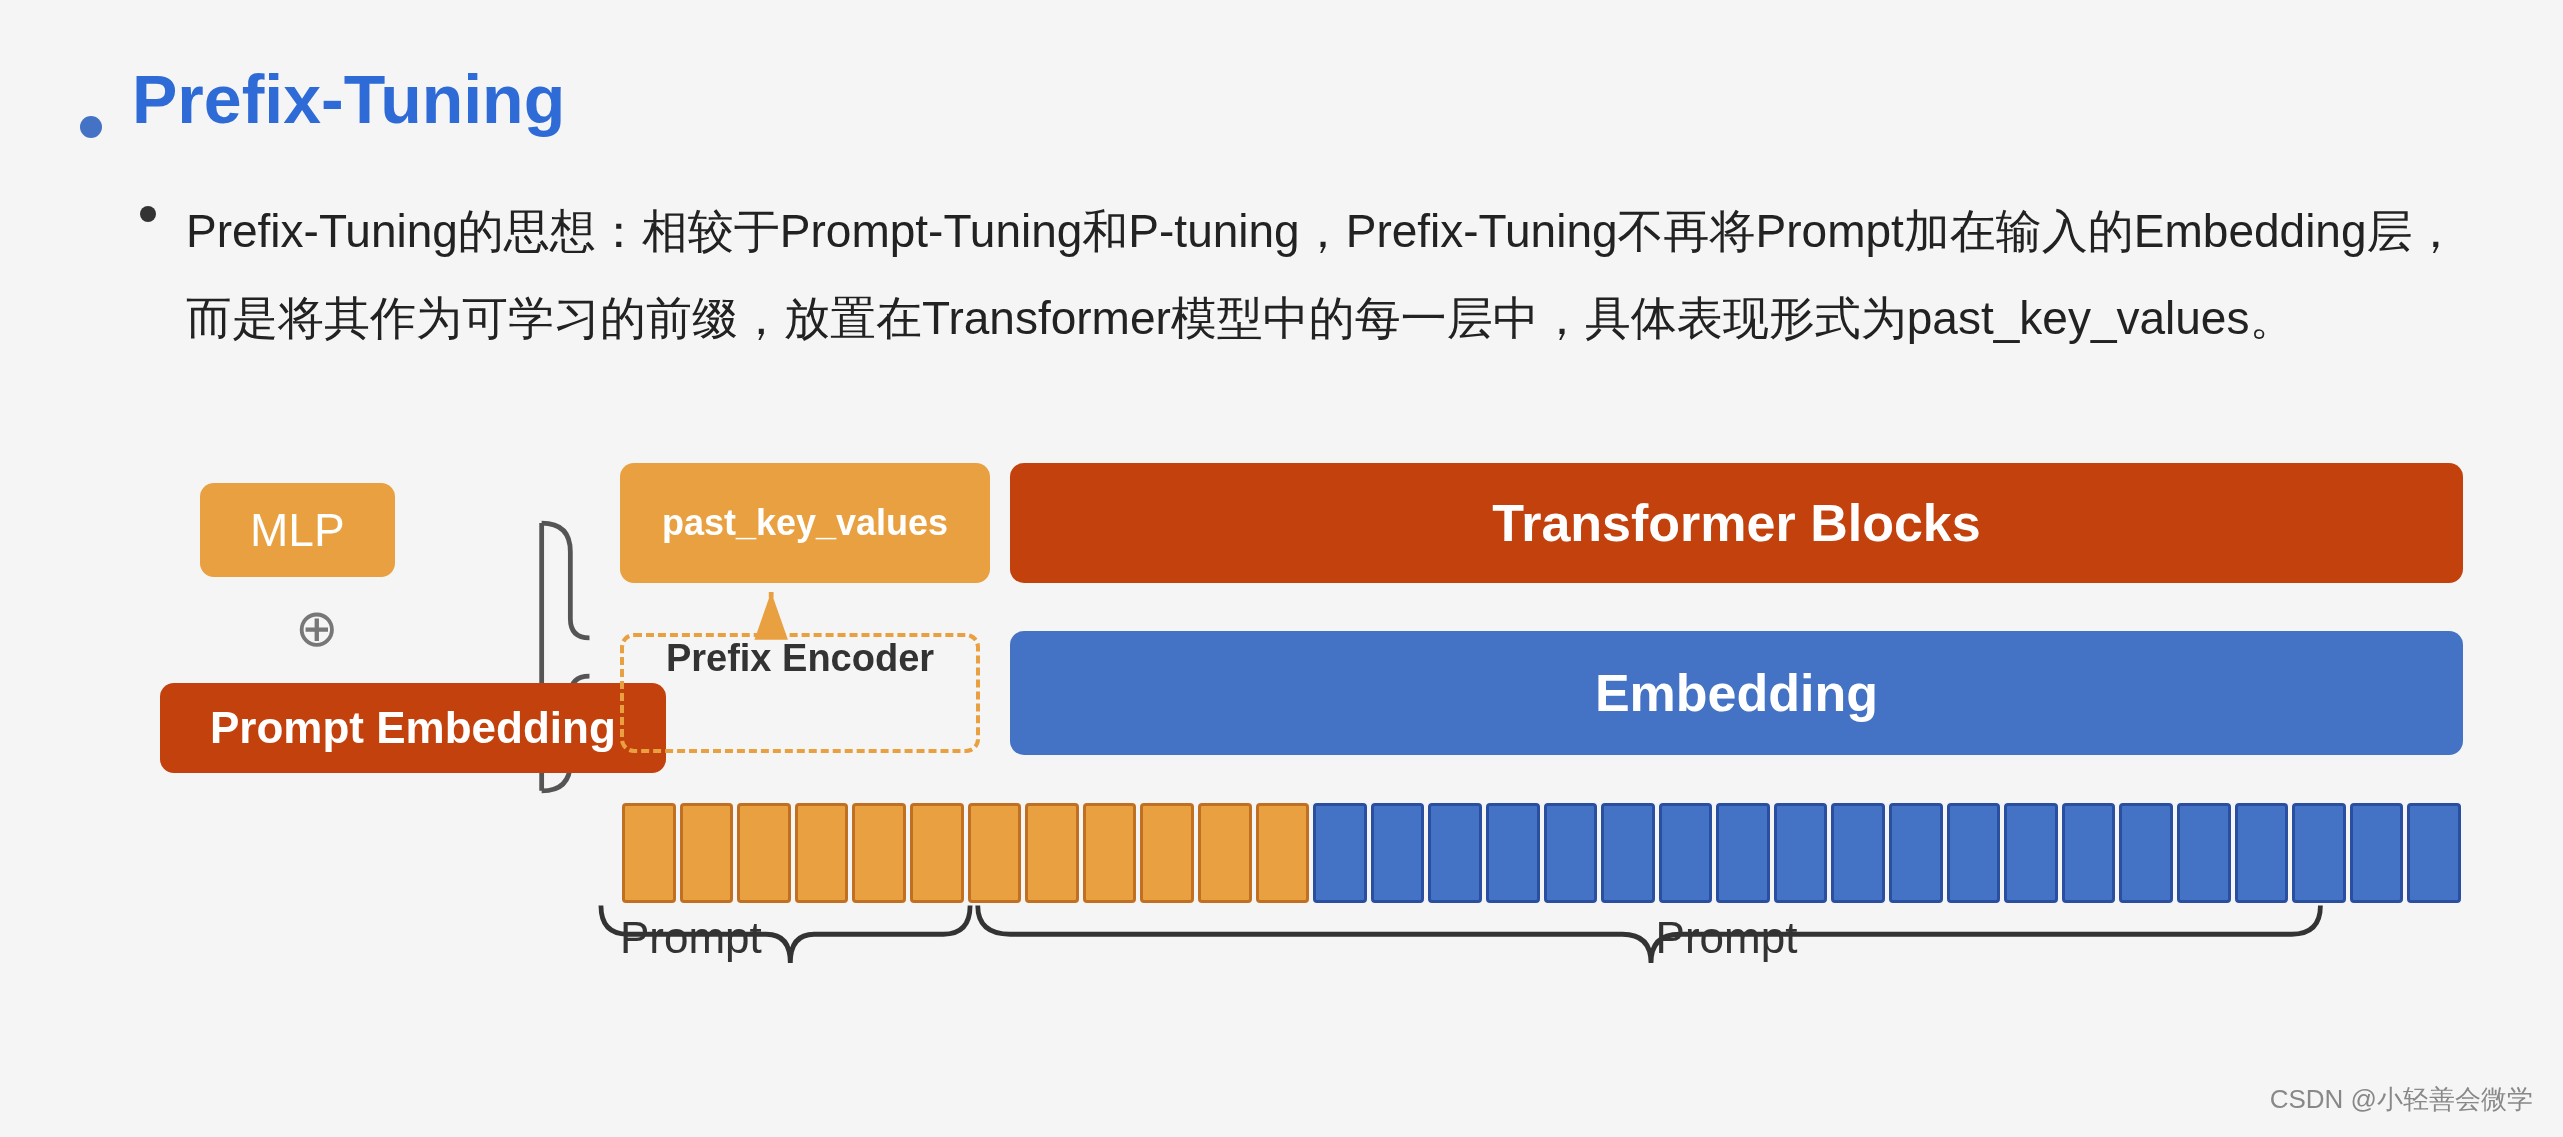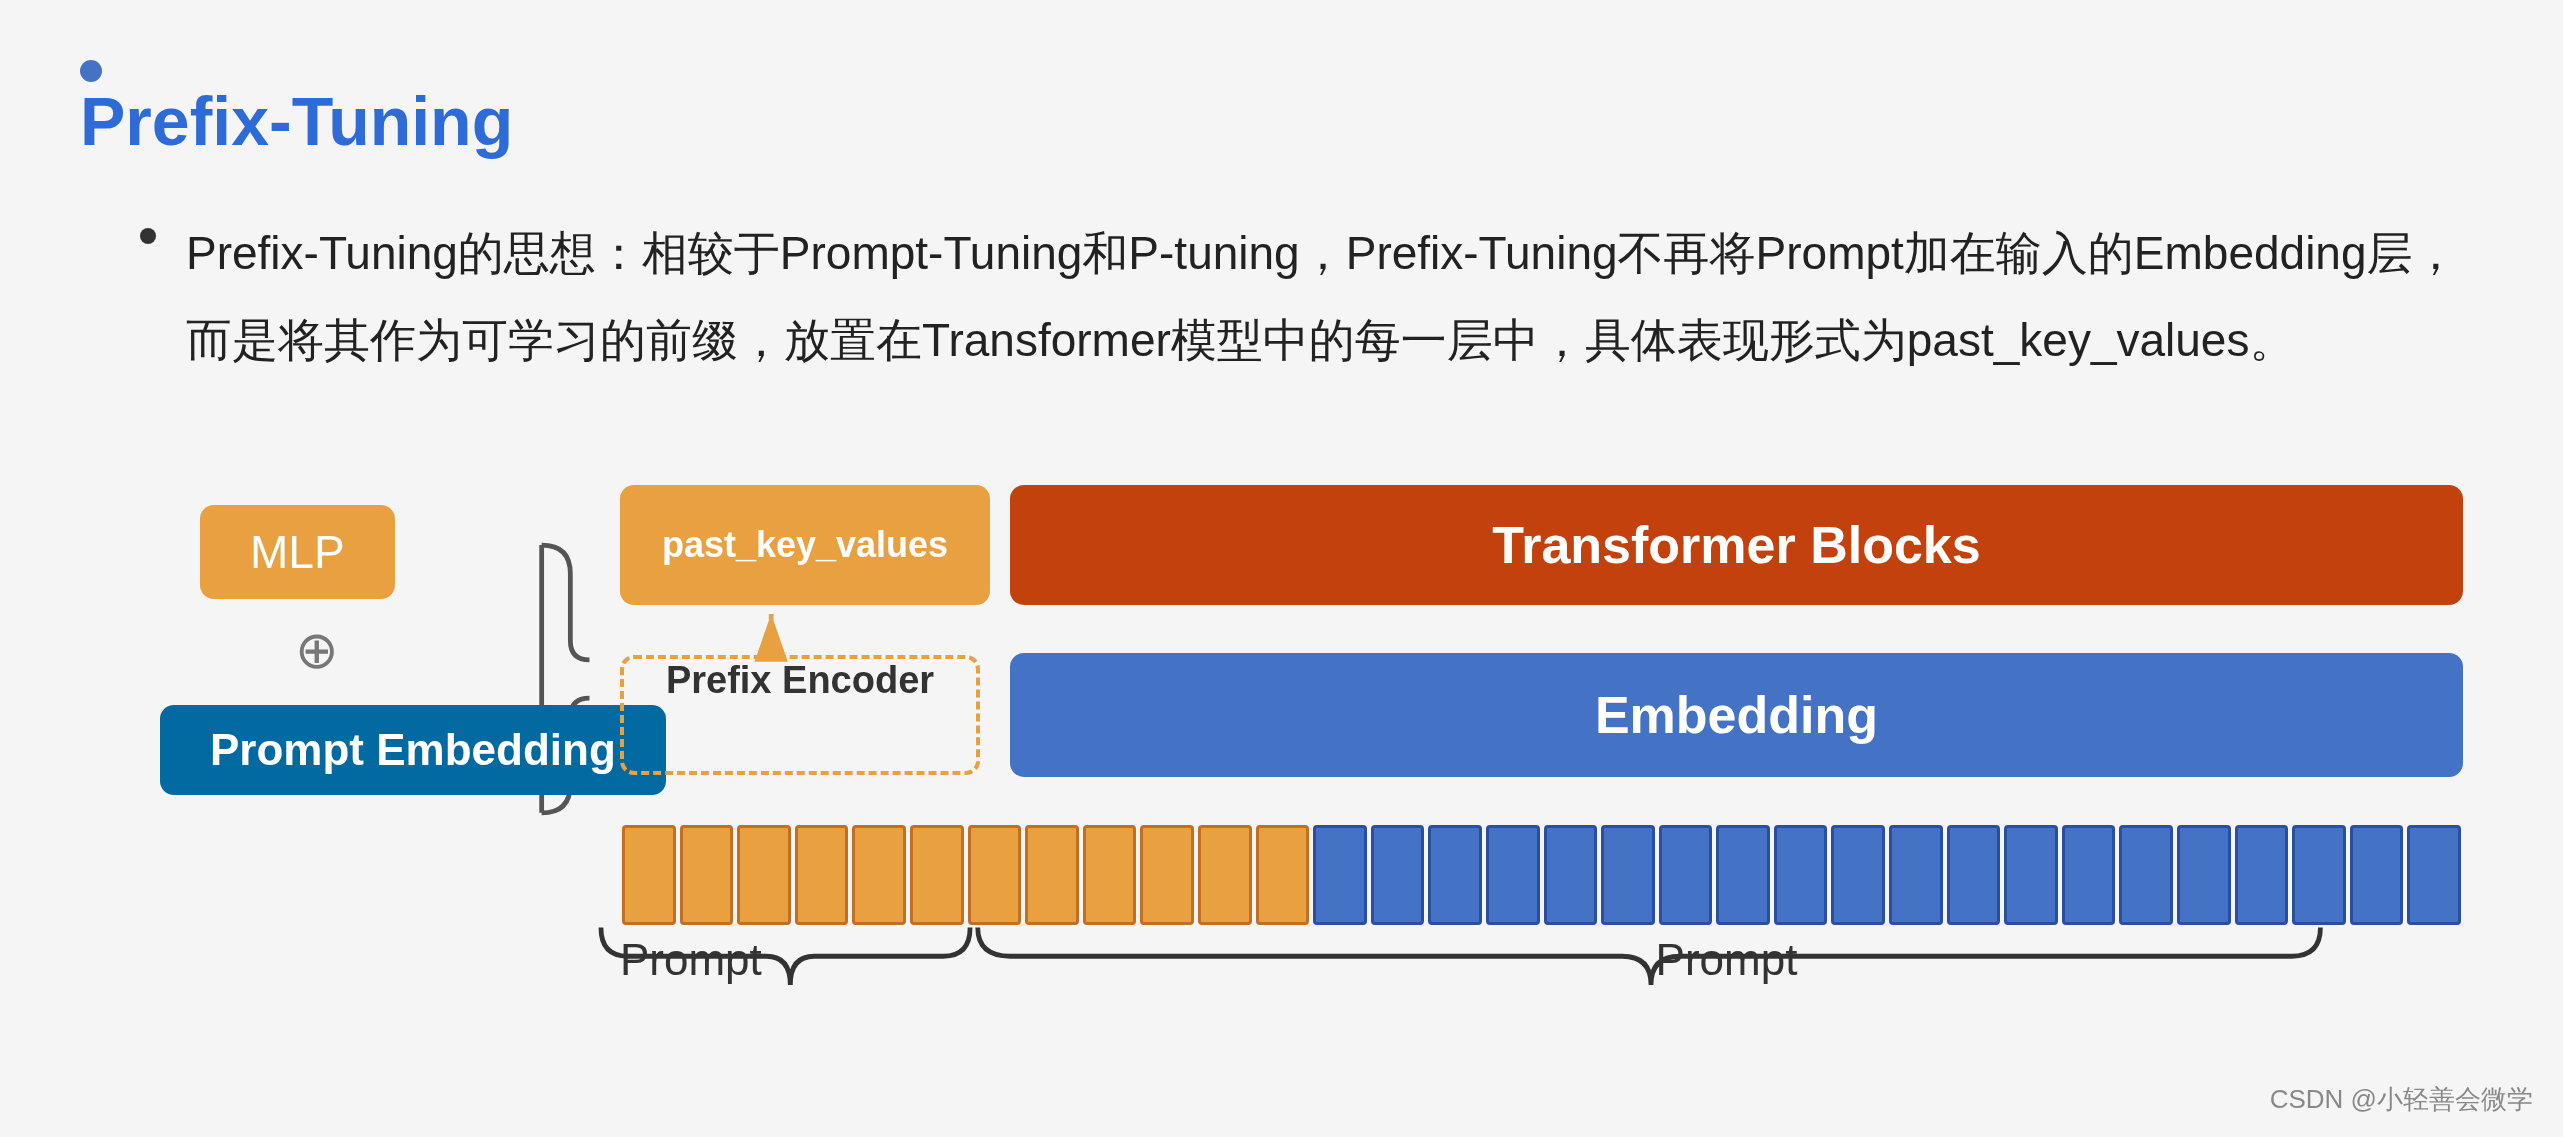--- a/index.html
+++ b/index.html
@@ -13,23 +13,22 @@
     }
     .slide {
       width: 2563px;
       height: 1137px;
       background: #f5f5f5;
       padding: 60px 80px;
       position: relative;
     }
     .title-row {
       display: flex;
-      align-items: flex-start;
+      align-items: flex-end;
       margin-bottom: 50px;
-      flex-direction: column;
     }
     .bullet-dot {
       width: 22px;
       height: 22px;
       background: #4472C4;
       border-radius: 50%;
       margin-right: 30px;
       flex-shrink: 0;
     }
     .title-text {
@@ -81,21 +80,21 @@
       position: absolute;
       left: 155px;
       top: 195px;
       font-size: 52px;
       color: #777;
     }
     .prompt-embedding-box {
       position: absolute;
       left: 20px;
       top: 280px;
-      background: #0369a1;
+      background: #c2410c;
       border-radius: 14px;
       padding: 20px 50px;
       font-size: 44px;
       font-weight: bold;
       color: white;
     }
     
     .prefix-encoder-box {
       position: absolute;
       left: 480px;

